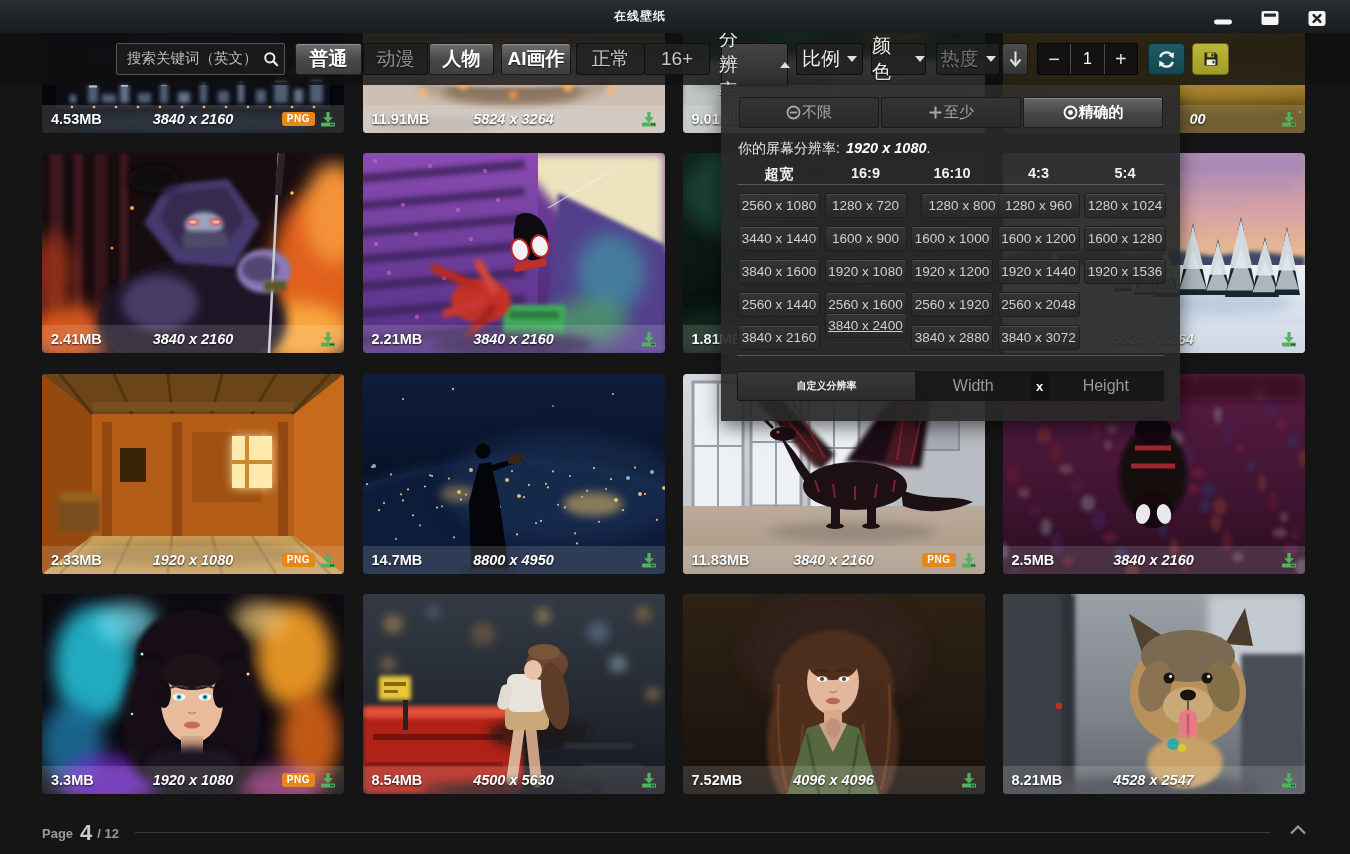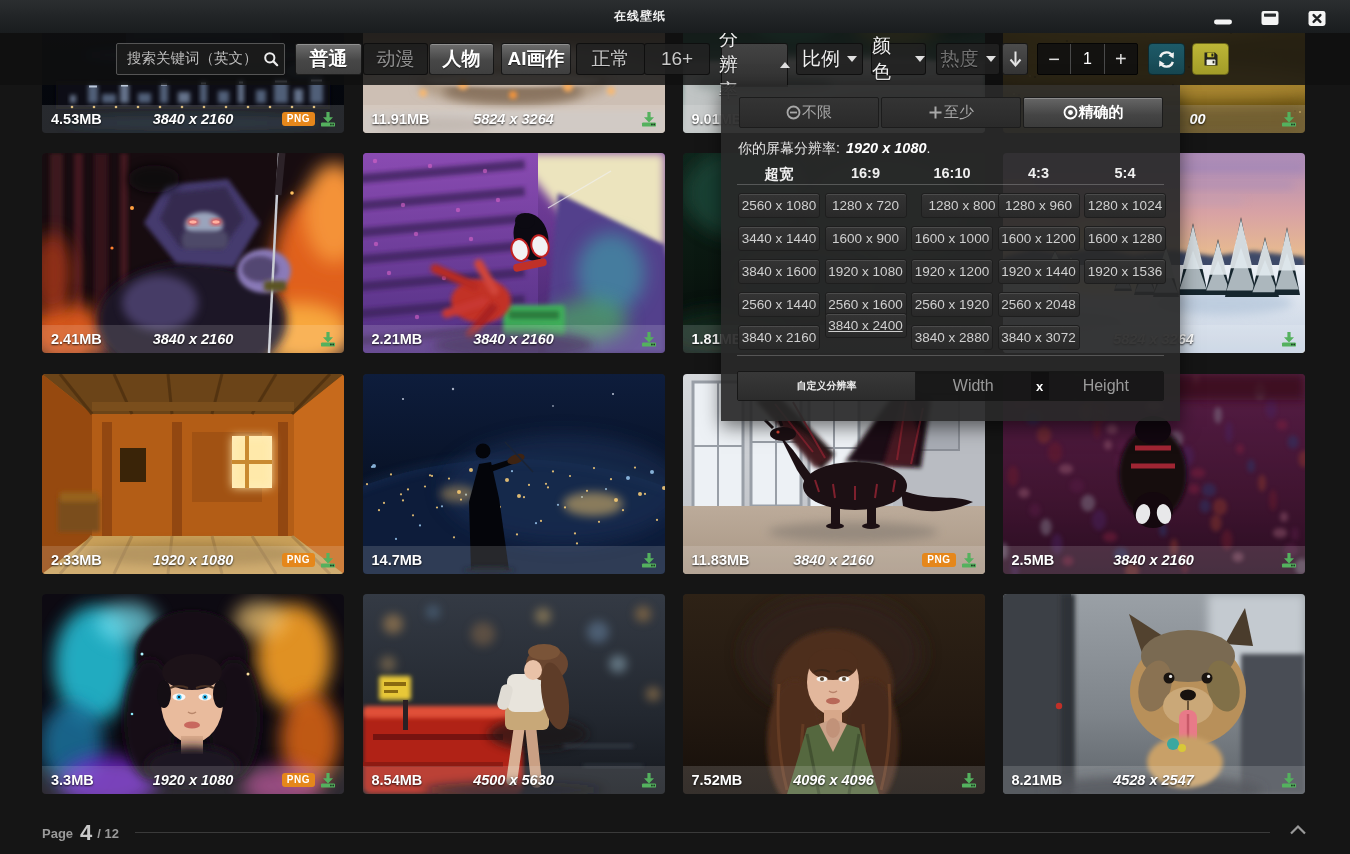--- a/index.html
+++ b/index.html
@@ -734,20 +734,21 @@
           <circle cx="190" cy="32" r="0.9" fill="#e8f0ff" opacity="0.6"></circle>
           <polygon points="116,90 128,88 136,124 146,196 108,196 106,128" fill="#04050a"></polygon>
           <circle cx="120" cy="77" r="7.5" fill="#04050a"></circle>
           <polygon points="126,92 152,84 150,90 128,98" fill="#04050a"></polygon>
           <ellipse cx="153" cy="85" rx="9" ry="4.5" fill="#3d2312" transform="rotate(-20 153 85)"></ellipse>
           <line x1="142" y1="68" x2="170" y2="98" stroke="#1a2436" stroke-width="1.5"></line>
           <ellipse cx="126" cy="196" rx="26" ry="4" fill="#0a1220" opacity="0.9" filter="url(#violinistb2)"></ellipse>
         </svg>
         <div class="cardbar">
           <div class="cardsize">14.7MB</div>
+          <div class="cardres">8800 x 4950</div>
           <div class="cardright">
             <svg class="dlicon" viewBox="0 0 16 16">
               <polygon points="6.4,1 9.6,1 9.6,6.2 13,6.2 8,11.6 3,6.2 6.4,6.2" fill="#54b15e"></polygon>
               <rect x="1" y="11.4" width="14" height="4.2" rx="1.2" fill="#54b15e"></rect>
               <circle cx="10.9" cy="13.5" r="0.9" fill="#1d3a22"></circle>
               <circle cx="13.2" cy="13.5" r="0.9" fill="#1d3a22"></circle>
             </svg>
           </div>
         </div>
       </div>

